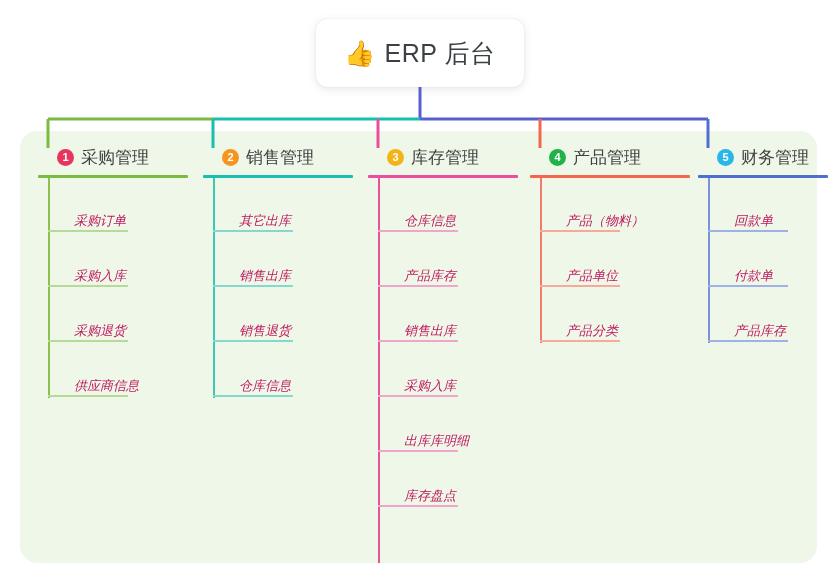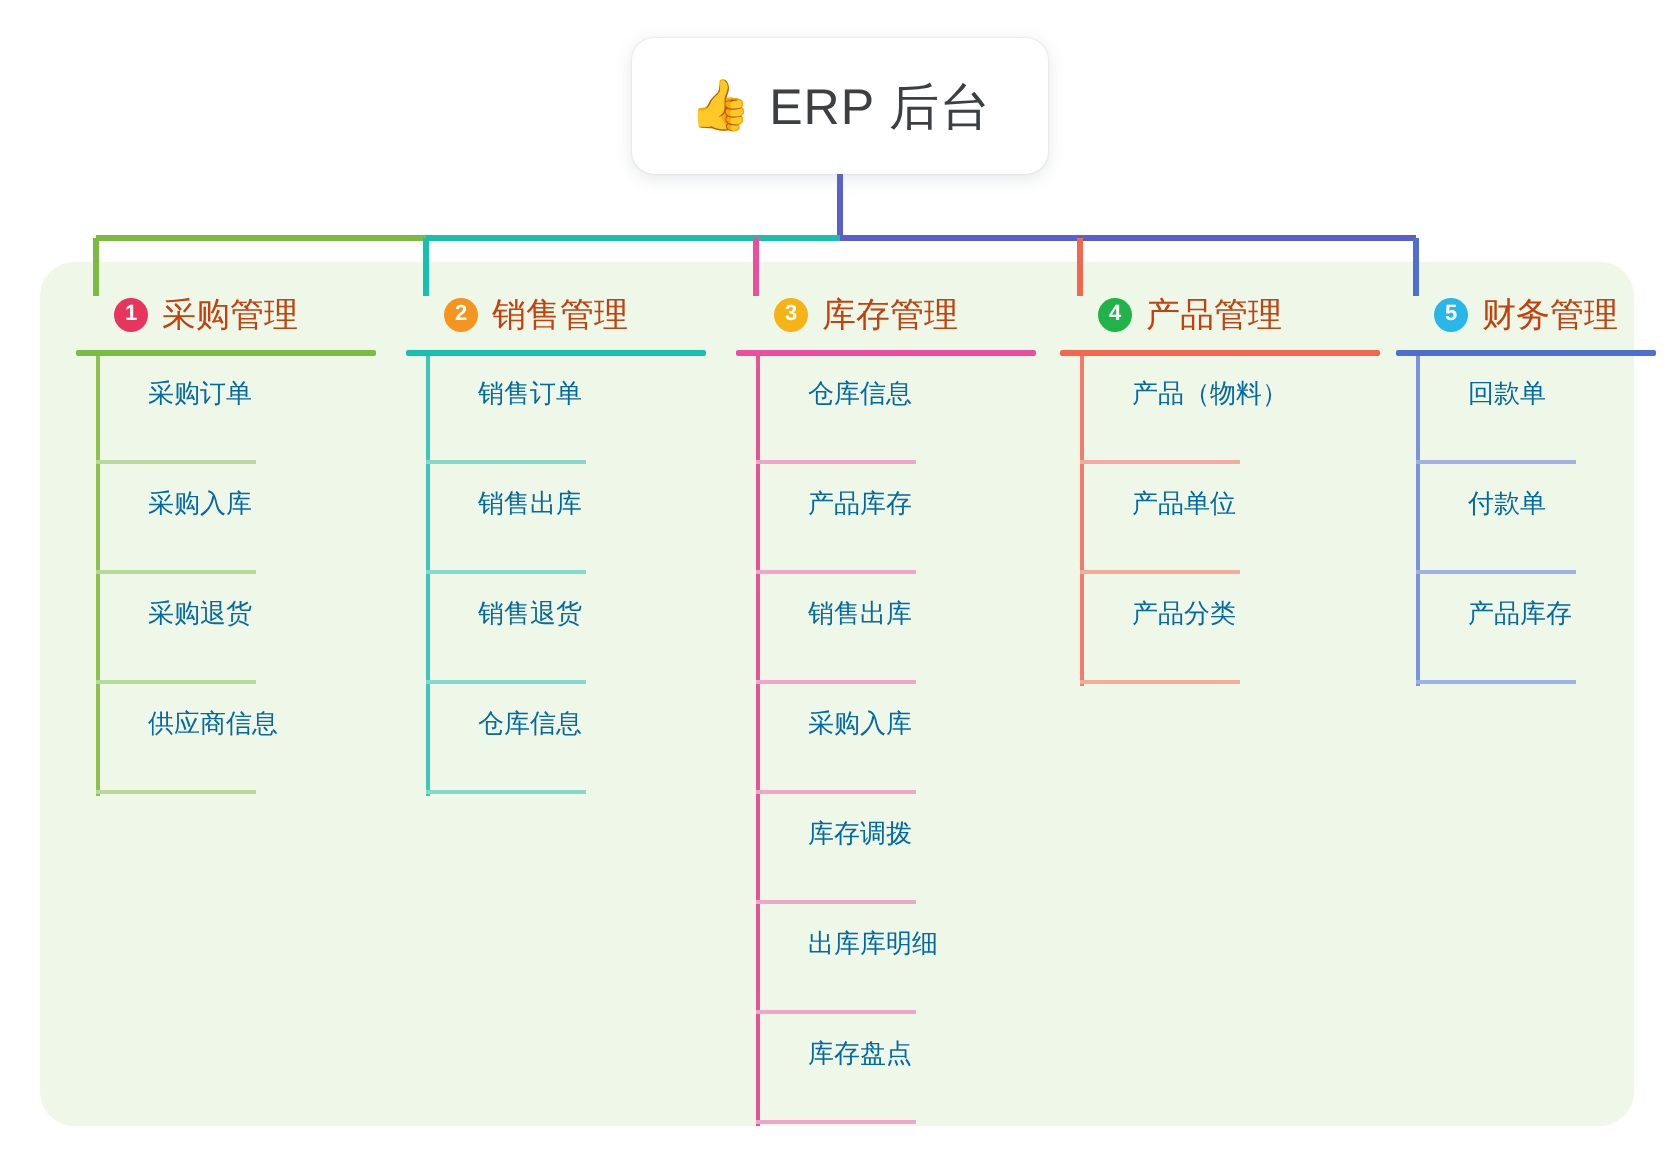--- a/index.html
+++ b/index.html
@@ -86,21 +86,21 @@
     border-radius: 50%;
     color: #ffffff;
     font-size: 11px;
     line-height: 17px;
     text-align: center;
     font-weight: bold;
     flex: none;
   }
   .col-title {
     font-size: 17px;
-    color: #c2410c;
+    color: #404040;
     white-space: nowrap;
   }
   .col-rule {
     margin-top: 6px;
     height: 3px;
     border-radius: 1px;
   }
   .col-body {
     position: relative;
     margin-top: 0px;
@@ -111,24 +111,25 @@
     top: 0;
     width: 2px;
   }
   .leaf {
     position: relative;
     height: 55px;
   }
   .leaf-label {
     position: absolute;
     left: 36px;
-    top: 10px;
+    top: 34px;
     font-size: 13px;
-    color: #0369a1;
+    color: #be185d;
     white-space: nowrap;
+    font-style: italic;
   }
   .leaf-rule {
     position: absolute;
     left: 10px;
     top: 52px;
     height: 2px;
     width: 80px;
   }
 </style>
 </head>
@@ -184,21 +185,21 @@
       </div>
       <div class="column" style="left: 203px; width: 150px;">
         <div class="col-header">
           <span class="badge" style="background: rgb(245, 149, 31);">2</span>
           <span class="col-title">销售管理</span>
         </div>
         <div class="col-rule" style="background: rgb(24, 191, 175); width: 150px;"></div>
         <div class="col-body">
           <div class="spine" style="background: rgb(63, 198, 181); height: 220px;"></div>
           <div class="leaf">
-            <span class="leaf-label">销售订单</span>
+            <span class="leaf-label">其它出库</span>
             <div class="leaf-rule" style="background: rgb(132, 216, 206);"></div>
           </div>
           <div class="leaf">
             <span class="leaf-label">销售出库</span>
             <div class="leaf-rule" style="background: rgb(132, 216, 206);"></div>
           </div>
           <div class="leaf">
             <span class="leaf-label">销售退货</span>
             <div class="leaf-rule" style="background: rgb(132, 216, 206);"></div>
           </div>
@@ -226,24 +227,20 @@
           </div>
           <div class="leaf">
             <span class="leaf-label">销售出库</span>
             <div class="leaf-rule" style="background: rgb(240, 165, 203);"></div>
           </div>
           <div class="leaf">
             <span class="leaf-label">采购入库</span>
             <div class="leaf-rule" style="background: rgb(240, 165, 203);"></div>
           </div>
           <div class="leaf">
-            <span class="leaf-label">库存调拨</span>
-            <div class="leaf-rule" style="background: rgb(240, 165, 203);"></div>
-          </div>
-          <div class="leaf">
             <span class="leaf-label">出库库明细</span>
             <div class="leaf-rule" style="background: rgb(240, 165, 203);"></div>
           </div>
           <div class="leaf">
             <span class="leaf-label">库存盘点</span>
             <div class="leaf-rule" style="background: rgb(240, 165, 203);"></div>
           </div>
         </div>
       </div>
       <div class="column" style="left: 530px; width: 160px;">

